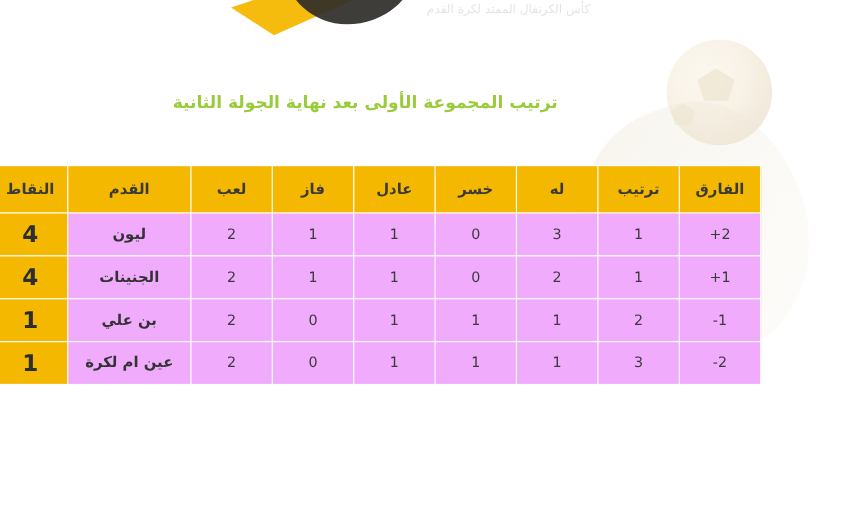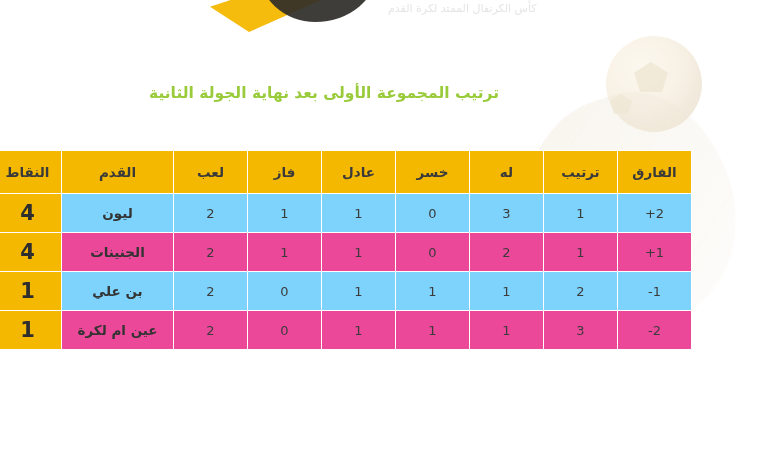--- a/index.html
+++ b/index.html
@@ -95,21 +95,21 @@
     letter-spacing: .5px;
     opacity: .55;
     direction: rtl;
     white-space: nowrap;
   }
 
   
   .title {
     position: absolute;
     top: 84px;
-    left: 8px;
+    left: 16px;
     width: 632px;
     text-align: center;
     direction: rtl;
     color: #9acb3b;
     font-size: 15.5px;
     font-weight: bold;
     letter-spacing: .2px;
   }
 
   
@@ -149,22 +149,22 @@
   col.c-diff   { width: 74px; }
   col.c-ag     { width: 74px; }
   col.c-gf     { width: 74px; }
   col.c-lost   { width: 74px; }
   col.c-draw   { width: 74px; }
   col.c-won    { width: 74px; }
   col.c-played { width: 74px; }
   col.c-team   { width: 112px; }
   col.c-points { width: 68px; }
 
-  tbody tr.row-light td { background: #7dd3fc; }
-  tbody tr.row-dark  td { background: #ec4899; }
+  tbody tr.row-light td { background: #f0abfc; }
+  tbody tr.row-dark  td { background: #f0abfc; }
   tbody td.team {
     font-weight: bold;
     font-size: 13.5px;
     color: #333;
   }
   tbody td.points {
     background: #f5b800 !important;
     font-size: 21px;
     font-weight: bold;
     color: #2e2e2e;

